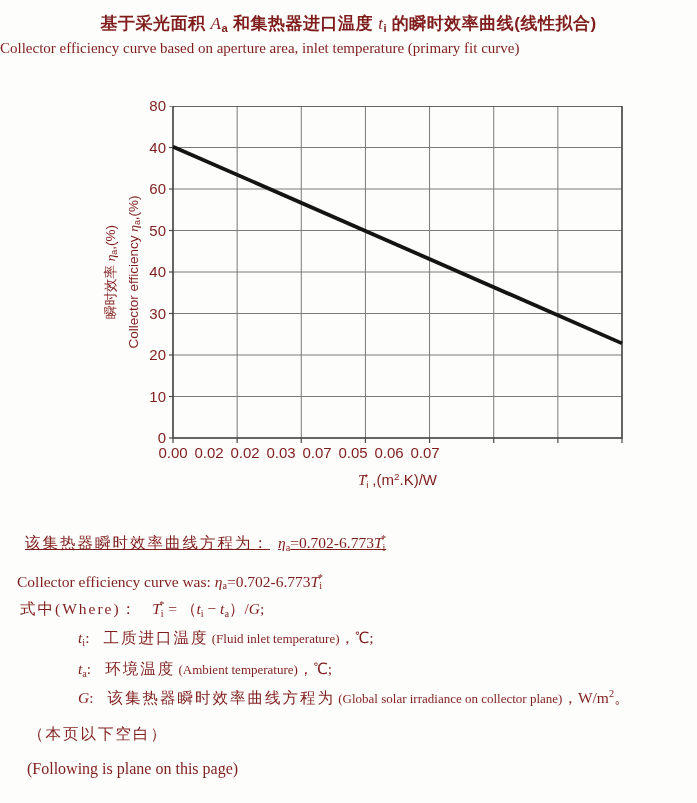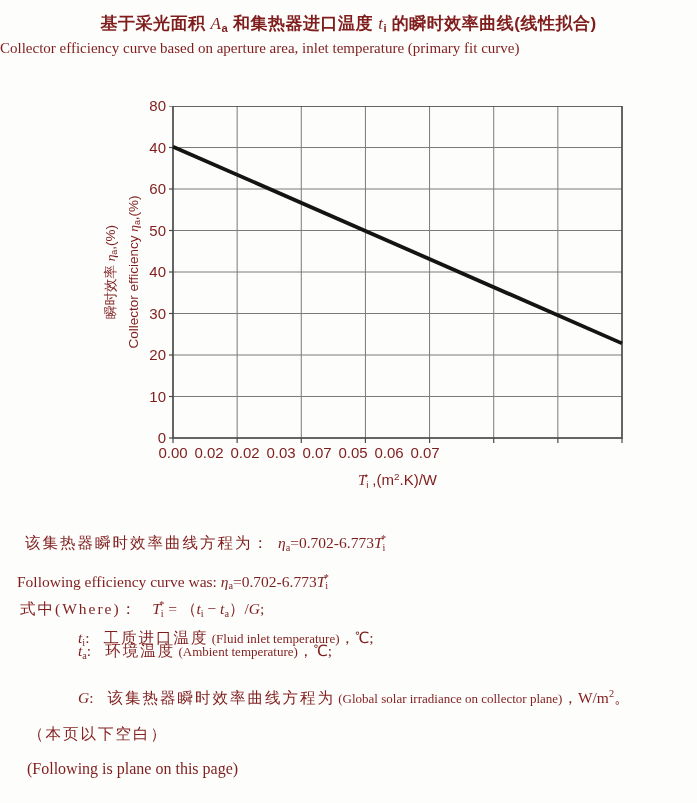--- a/index.html
+++ b/index.html
@@ -56,25 +56,25 @@
     text-align:center; white-space:nowrap;
     font-family:"Liberation Sans", sans-serif; font-size:13.5px;
     line-height:20px;
   }
   
   .bl{position:absolute; font-size:15.5px; white-space:nowrap;}
   .zh-sp{letter-spacing:2px;}
   .en-part{font-size:13px;}
   .gap-s{margin-left:8px;}
   .gap-m{margin-left:14px;}
-  .l-eq-zh{left:25px; top:533px;}
+  .l-eq-zh{left:25px; top:533px;text-decoration:underline;}
   .l-eq-en{left:17px; top:572px;}
   .l-where{left:20px; top:599px;}
   .l-def0{left:78px; top:628px;}
-  .l-def1{left:78px; top:641px;}
+  .l-def1{left:78px; top:659px;}
   .l-def2{left:78px; top:688px;}
   .l-blank-zh{left:28px; top:724px; letter-spacing:2px;}
   .l-blank-en{left:27px; top:760px; font-size:16px;}
 </style>
 </head>
 <body>
 
 <div class="page">
 
   <div class="title-zh">
@@ -153,21 +153,21 @@
         <span>Collector efficiency </span><span class="var">η</span><sub>a</sub><span>,(%)</span>
       </div>
     </div>
   </div>
 
   <div class="bl l-eq-zh">
     <span class="zh-sp">该集热器瞬时效率曲线方程为：</span><span class="var gap-s">η</span><sub>a</sub><span>=0.702-6.773</span><span class="var">T</span><sub>i</sub><sup class="st">*</sup>
   </div>
 
   <div class="bl l-eq-en">
-    <span>Following efficiency curve was: </span><span class="var">η</span><sub>a</sub><span>=0.702-6.773</span><span class="var">T</span><sub>i</sub><sup class="st">*</sup>
+    <span>Collector efficiency curve was: </span><span class="var">η</span><sub>a</sub><span>=0.702-6.773</span><span class="var">T</span><sub>i</sub><sup class="st">*</sup>
   </div>
 
   <div class="bl l-where">
     <span class="zh-sp">式中(Where)：</span><span class="var gap-m">T</span><sub>i</sub><sup class="st">*</sup><span> = （</span><span class="var">t</span><sub>i</sub><span> − </span><span class="var">t</span><sub>a</sub><span>）/</span><span class="var">G</span><span>;</span>
   </div>
 
   <div class="bl l-def0">
     <span class="var">t</span><sub>i</sub><span>:</span><span class="zh-sp gap-m">工质进口温度</span><span class="en-part"> (Fluid inlet temperature)</span><span>，℃;</span>
   </div>
 

